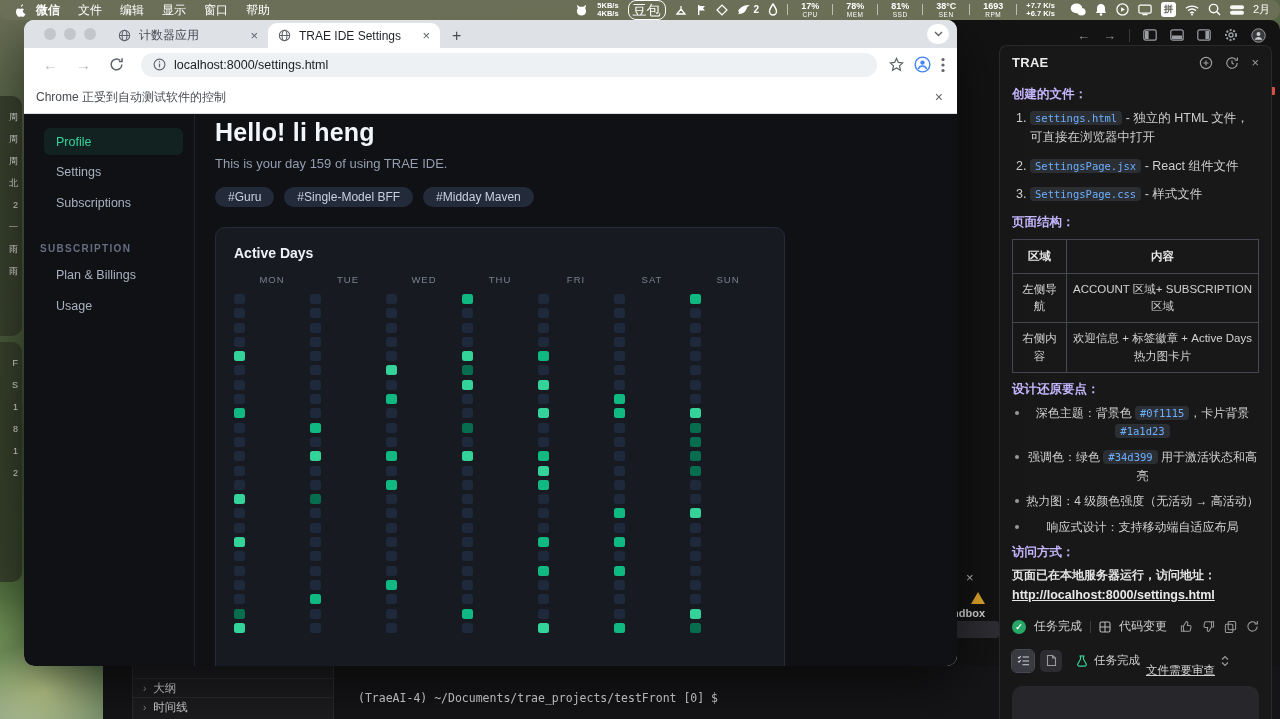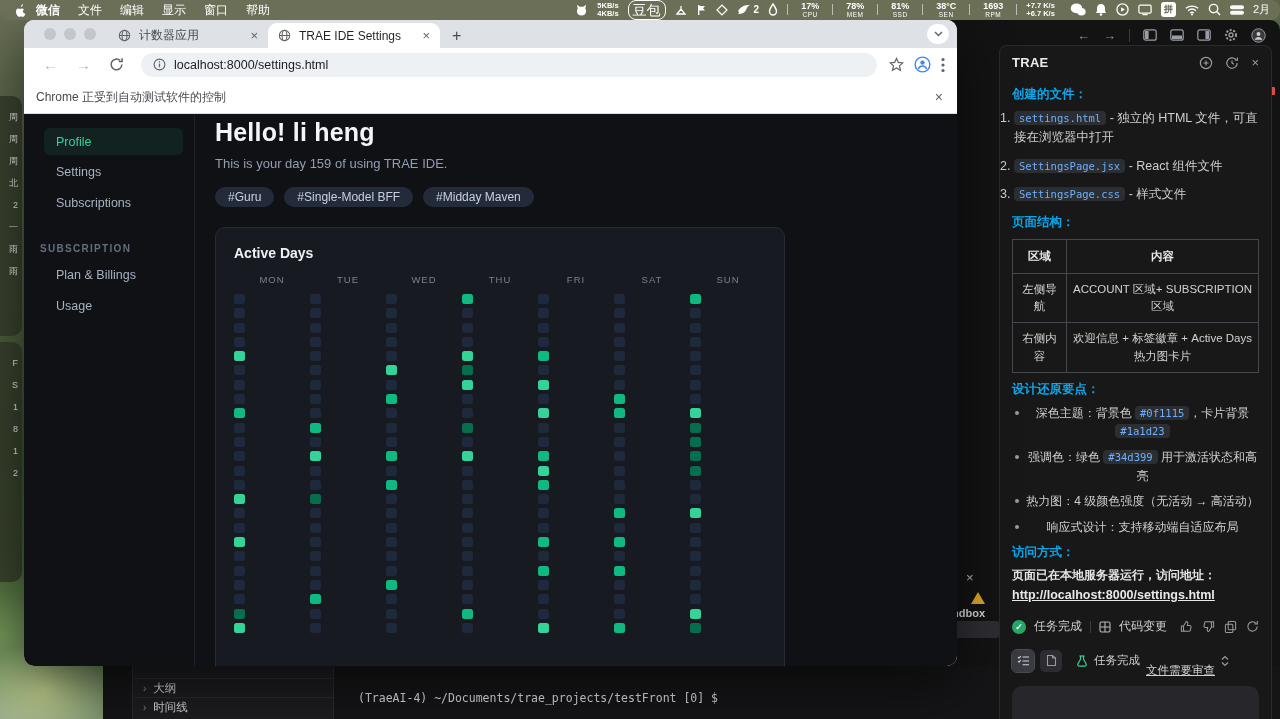--- a/index.html
+++ b/index.html
@@ -104,26 +104,26 @@
     background:#181818; border:1px solid #2a2a2a; border-bottom:none;
     border-radius:8px 8px 0 0; overflow:hidden;
     color:#cfcfcf; font-size:12.5px;
   }
   .panel-head {
     display:flex; align-items:center; padding:9px 12px 6px;
   }
   .panel-title { font-weight:bold; font-size:13px; color:#ececec; letter-spacing:.3px; }
   .panel-head .ph-icons { margin-left:auto; display:flex; gap:12px; align-items:center; color:#9d9d9d; }
   .panel-body { padding:2px 12px 0; }
-  .p-heading { font-weight:bold; color:#0ea5e9; font-size:12.5px; margin:8px 0 6px; }
+  .p-heading { font-weight:bold; color:#c4b5fd; font-size:12.5px; margin:8px 0 6px; }
   .chip {
     font-family:"DejaVu Sans Mono", monospace; font-size:10.5px; color:#6db0ff;
     background:#2b2e33; border-radius:4px; padding:1px 5px;
   }
-  ol.files { margin:2px 0 2px 2px; }
+  ol.files { margin:2px 0 2px 18px; }
   ol.files li { margin-bottom:9px; line-height:1.55; }
   table.struct { width:100%; border-collapse:collapse; margin:8px 0 4px; }
   table.struct th, table.struct td {
     border:1px solid #45484e; text-align:center; font-size:11.5px; color:#d2d2d2;
     padding:7px 4px; line-height:1.5;
   }
   table.struct th { font-weight:bold; color:#e9e9e9; padding:8px 4px; }
   table.struct .c1 { width:54px; }
   ul.dps { list-style:none; margin:2px 0 4px 2px;text-align:center; }
   ul.dps li { position:relative; padding-left:12px; margin-bottom:7px; line-height:1.55; font-size:12px; }

